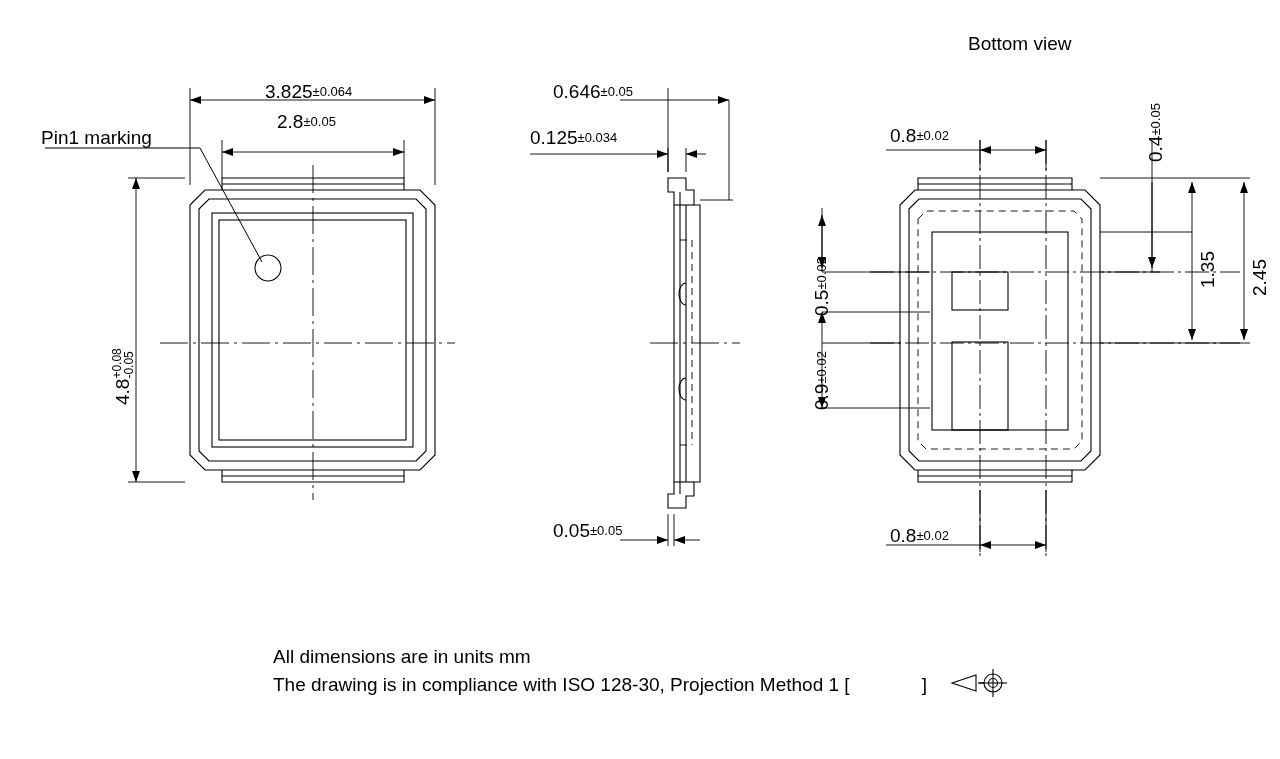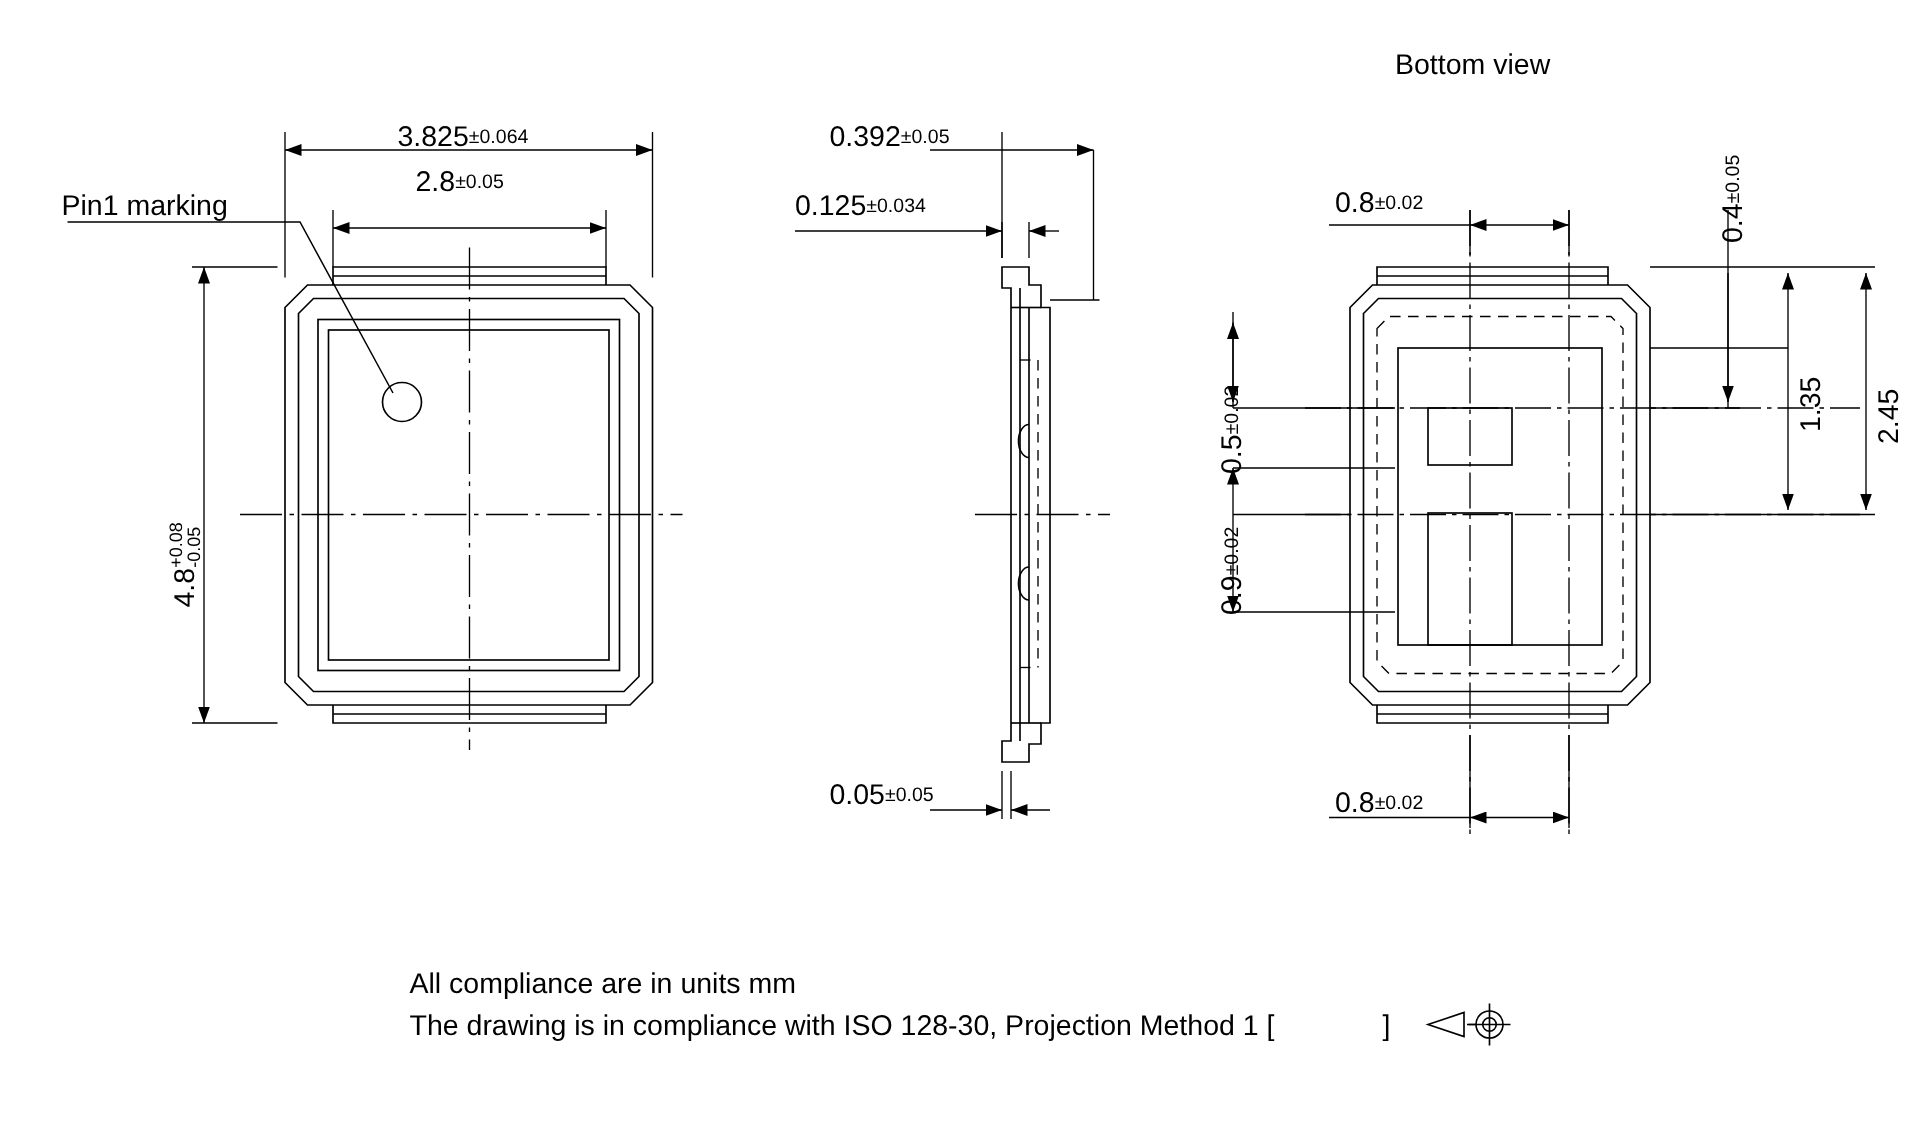--- a/index.html
+++ b/index.html
@@ -236,36 +236,36 @@
       <line x1="978" y1="683" x2="984" y2="683"></line>
       <circle cx="993" cy="683" r="9"></circle>
       <circle cx="993" cy="683" r="4.5"></circle>
       <line x1="979" y1="683" x2="1007" y2="683"></line>
       <line x1="993" y1="669" x2="993" y2="697"></line>
     </g>
   </svg>
 
   <div class="lbl" style="left:41px; top:128px;">Pin1 marking</div>
 
-  <div class="lbl" style="left:930px; top:34px;">Bottom view</div>
+  <div class="lbl" style="left:968px; top:34px;">Bottom view</div>
 
   <div class="lbl" style="left:265px; top:82px;">
     <span>3.825</span><span class="sup">±0.064</span>
   </div>
 
   <div class="lbl" style="left:277px; top:112px;">
     <span>2.8</span><span class="sup">±0.05</span>
   </div>
 
   <div class="lbl rot90" style="left:112px; top:405px;">
     <span>4.8</span><span class="tolstack"><span style="display:block">+0.08</span><span style="display:block">-0.05</span></span>
   </div>
 
   <div class="lbl" style="left:553px; top:82px;">
-    <span>0.392</span><span class="sup">±0.05</span>
+    <span>0.646</span><span class="sup">±0.05</span>
   </div>
 
   <div class="lbl" style="left:530px; top:128px;">
     <span>0.125</span><span class="sup">±0.034</span>
   </div>
 
   <div class="lbl" style="left:553px; top:521px;">
     <span>0.05</span><span class="sup">±0.05</span>
   </div>
 
@@ -287,17 +287,17 @@
 
   <div class="lbl rot90" style="left:1146px; top:162px;">
     <span>0.4</span><span class="sup">±0.05</span>
   </div>
 
   <div class="lbl rot90" style="left:1198px; top:288px;">1.35</div>
 
   <div class="lbl rot90" style="left:1250px; top:296px;">2.45</div>
 
   <div class="notes" style="left:273px; top:643px;">
-    <span class="notes-line">All compliance are in units mm</span>
+    <span class="notes-line">All dimensions are in units mm</span>
     <span class="notes-line"><span>The drawing is in compliance with ISO 128-30, Projection Method 1 [</span><span style="display:inline-block;width:72px"></span><span>]</span></span>
   </div>
 
 </div>
 
 </body></html>

